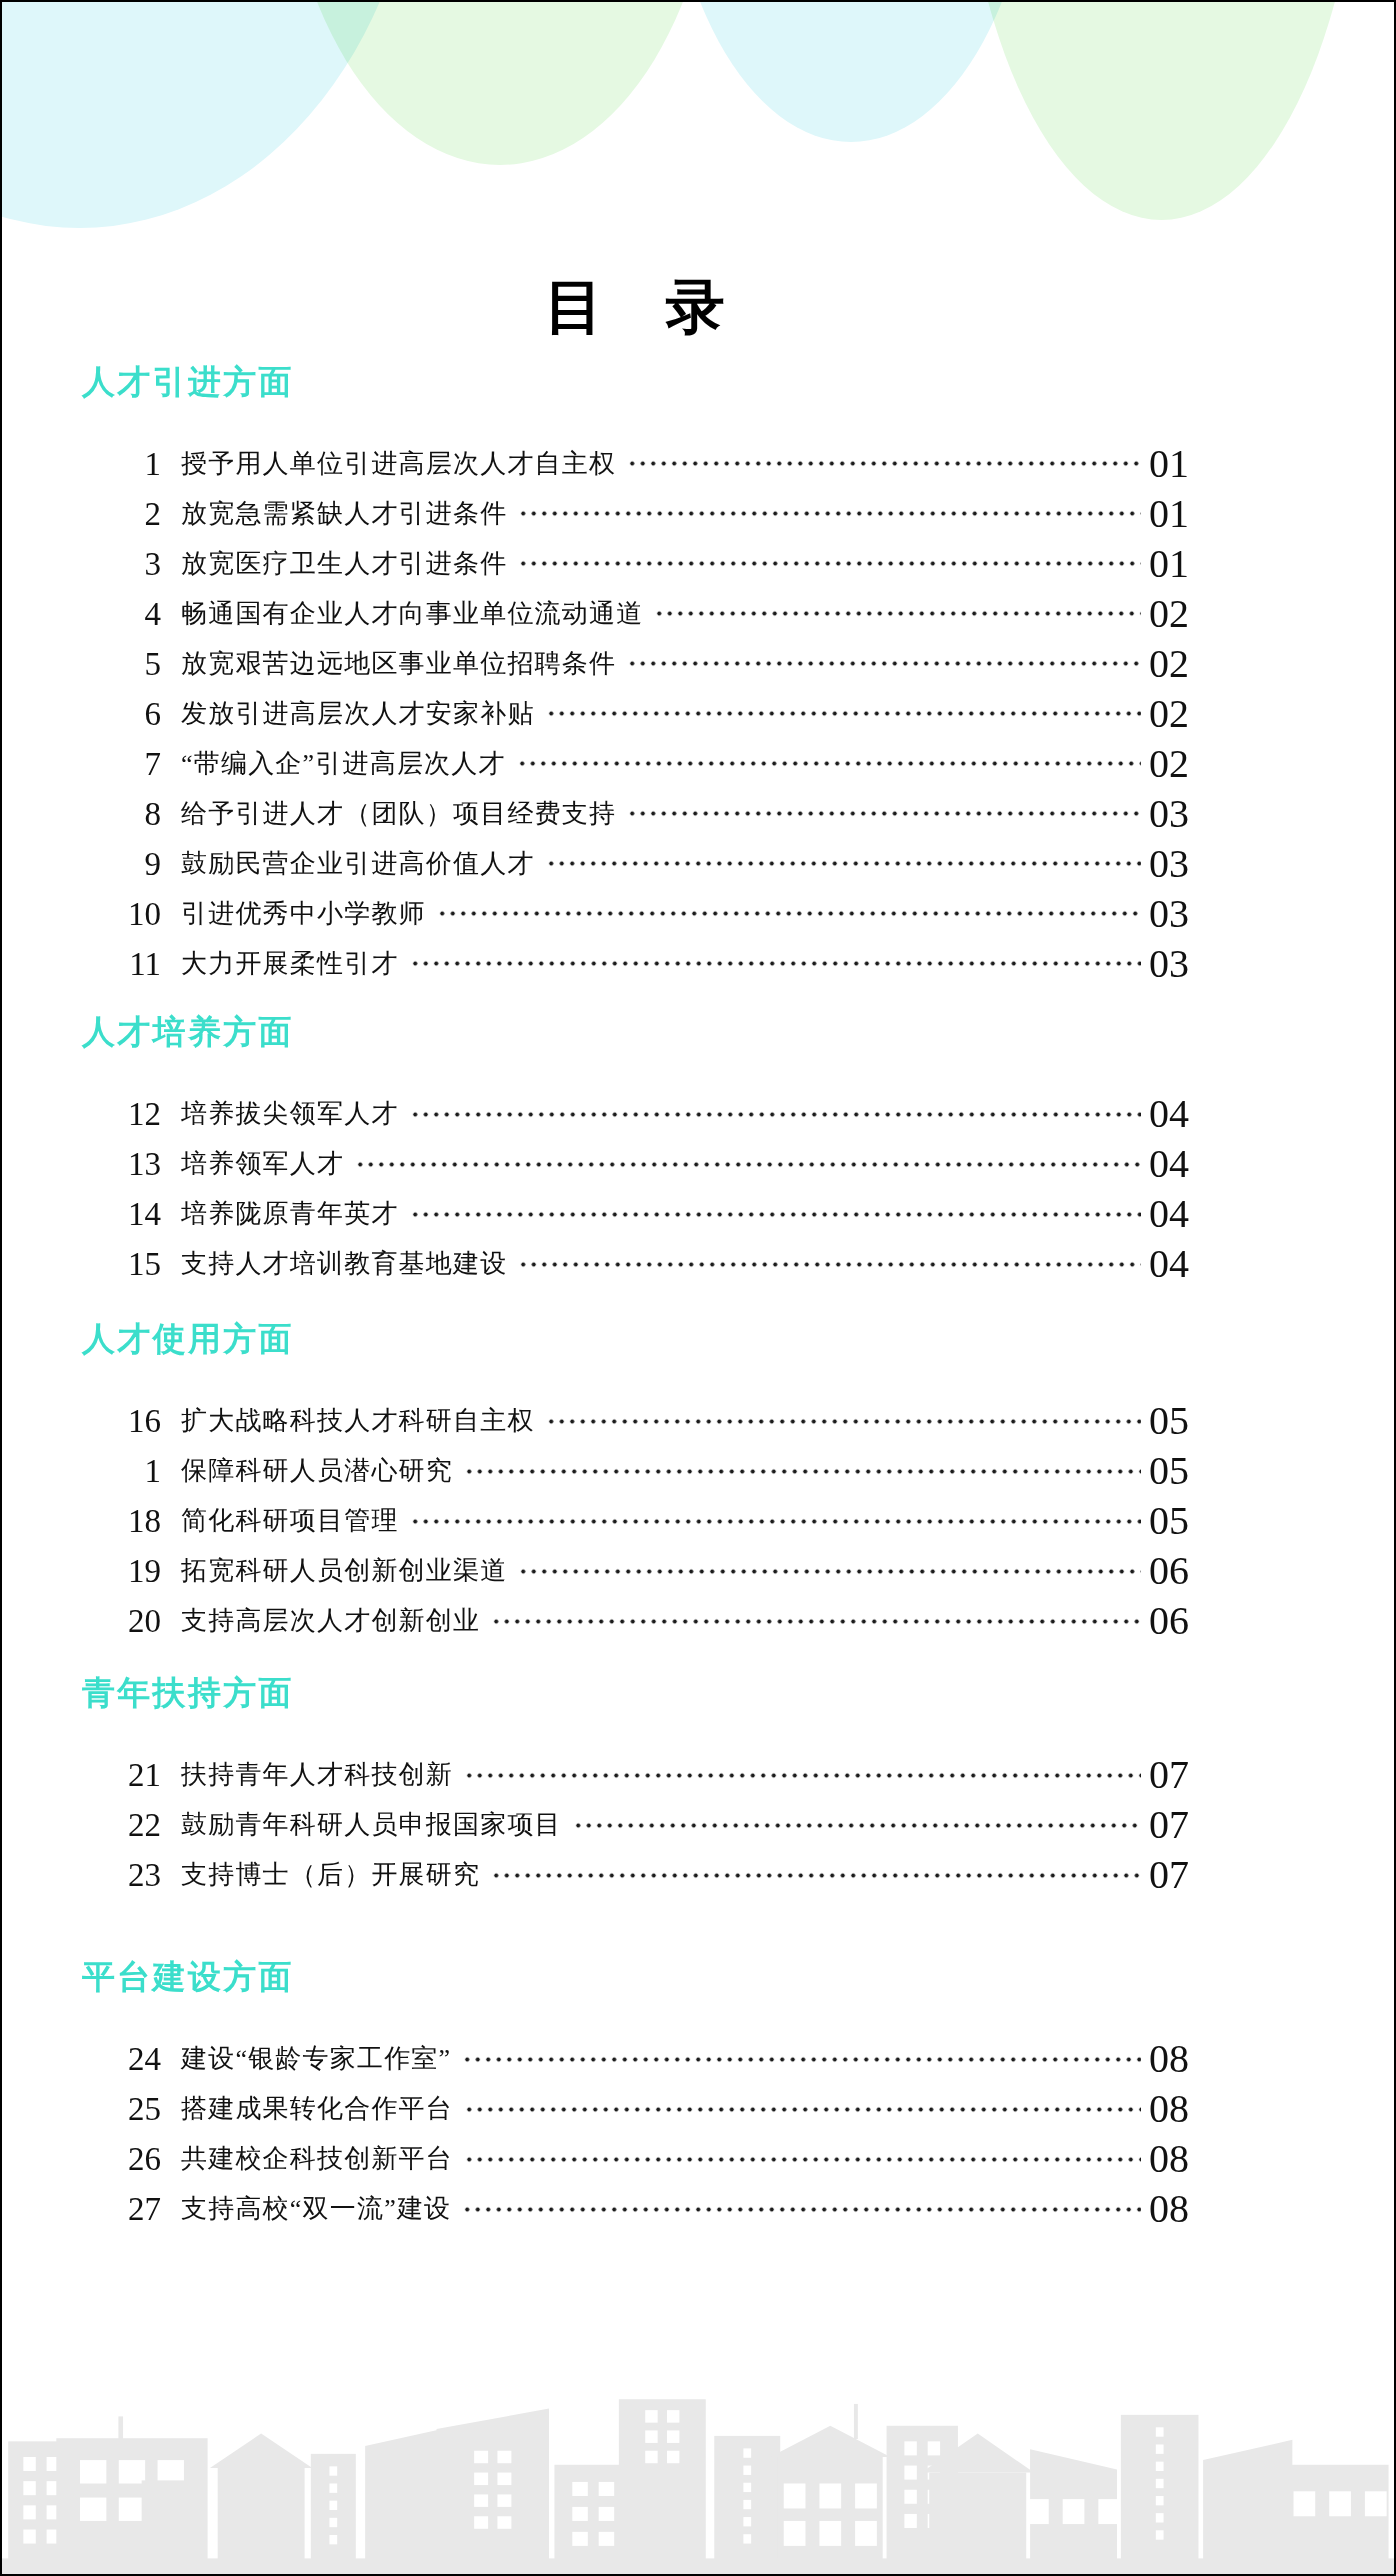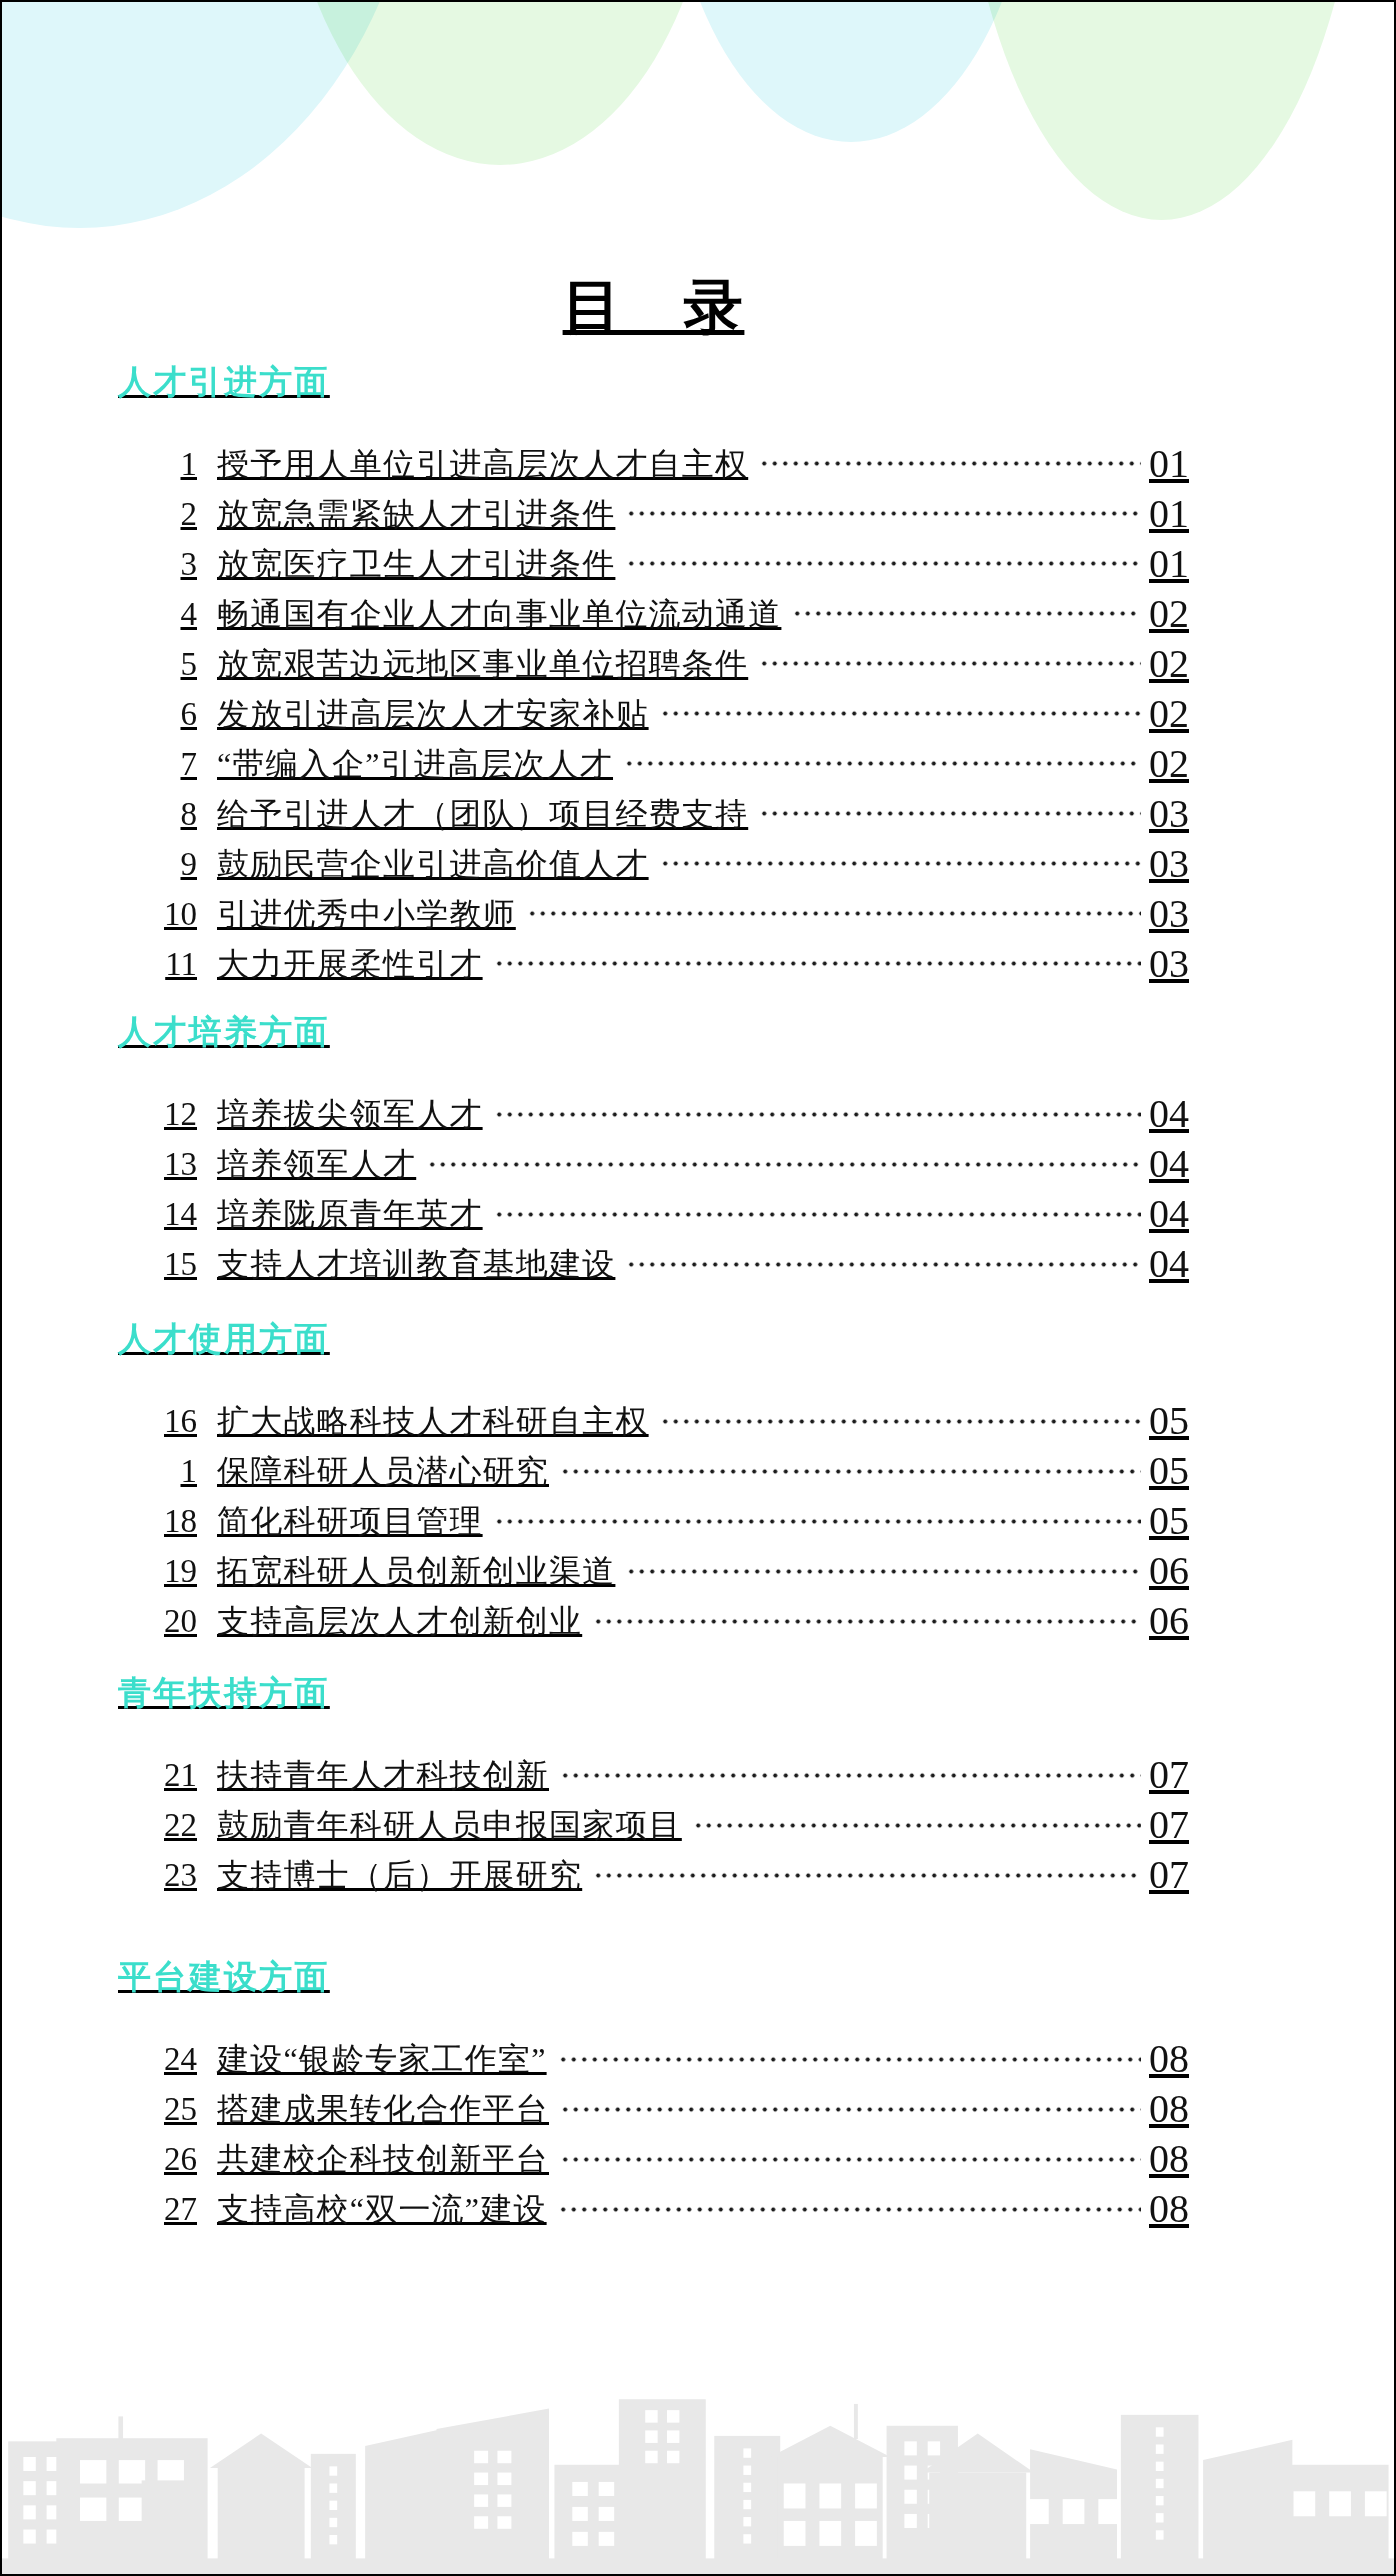--- a/index.html
+++ b/index.html
@@ -14,21 +14,21 @@
   }
   
   .decor{position:absolute;border-radius:50%;mix-blend-mode:multiply;z-index:0;}
   .decor.cyan{background:var(--decor-cyan,#def7fa);}
   .decor.green{background:var(--decor-green,#e5f9e2);}
   .decor.c1{left:-265px;top:-646px;width:685px;height:872px;}
   .decor.c2{left:280px;top:-553px;width:436px;height:716px;}
   .decor.c3{left:662px;top:-545px;width:374px;height:685px;}
   .decor.c4{left:957px;top:-685px;width:405px;height:903px;}
 
-  .content{position:relative;z-index:2;padding:0 205px 0 116px;text-decoration:underline;}
+  .content{position:relative;z-index:2;padding:0 205px 0 80px;}
 
   .title{
     margin:274px 0 0 0;
     text-align:center;
     font:700 59px/62px "Liberation Sans","DejaVu Sans",sans-serif;
     color:#000;
     white-space:pre;
     letter-spacing:1.6px;
   }
 
@@ -44,21 +44,21 @@
     letter-spacing:2.3px;
     margin:0 0 40px 0;
   }
   .row{
     display:flex;align-items:center;
     height:50px;
     margin-left:39px;
     color:#111;
   }
   .num{flex:none;width:40px;text-align:right;font-size:33px;line-height:50px;}
-  .itext{flex:none;font-size:32px;line-height:50px;margin-left:20px;white-space:nowrap;letter-spacing:1.2px;}
+  .itext{flex:none;font-size:26px;line-height:50px;margin-left:20px;white-space:nowrap;letter-spacing:1.2px;}
   .dots{
     flex:1;height:50px;margin:0 7.8px 0 11px;
     background-image:radial-gradient(circle,#1b1b1b 1.8px,rgba(0,0,0,0) 2.3px);
     background-size:10.5px 10.5px;
     background-repeat:repeat-x;
     background-position:0 50%;
   }
   .pnum{flex:none;font-size:40px;line-height:50px;text-align:right;}
 
   .skyline{position:absolute;left:0;bottom:0;width:100%;height:181px;z-index:1;display:block;}

